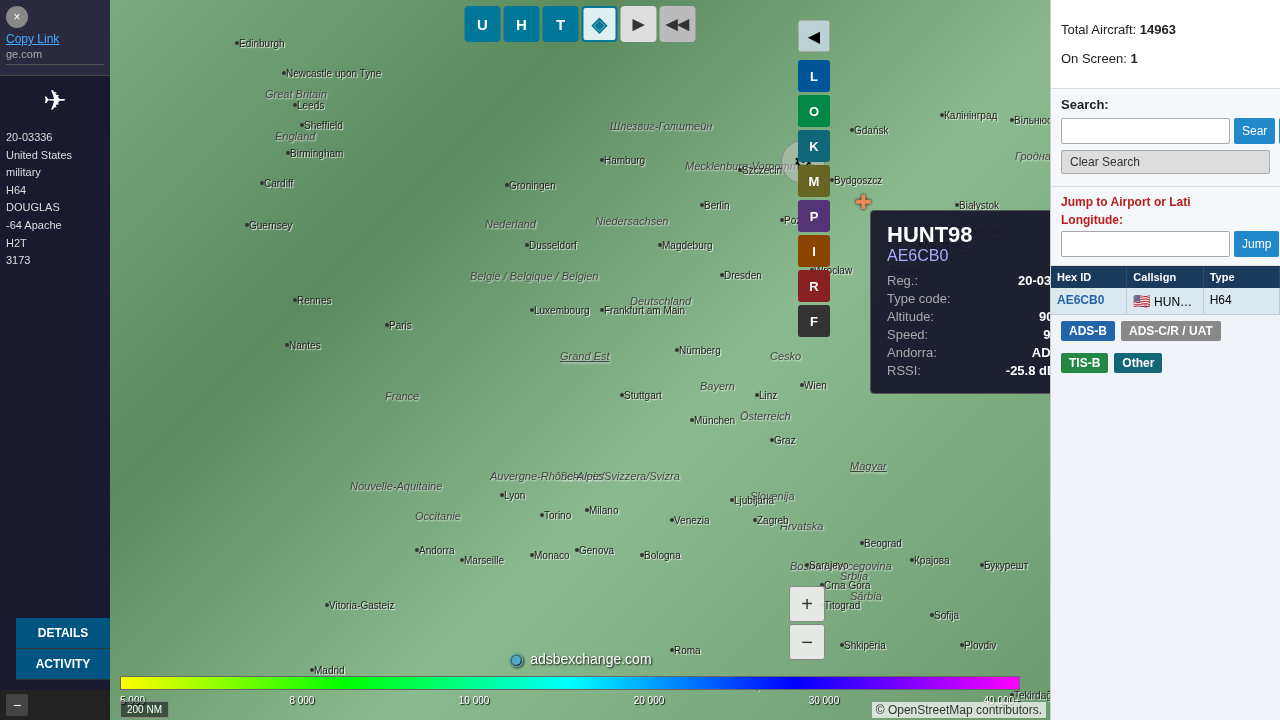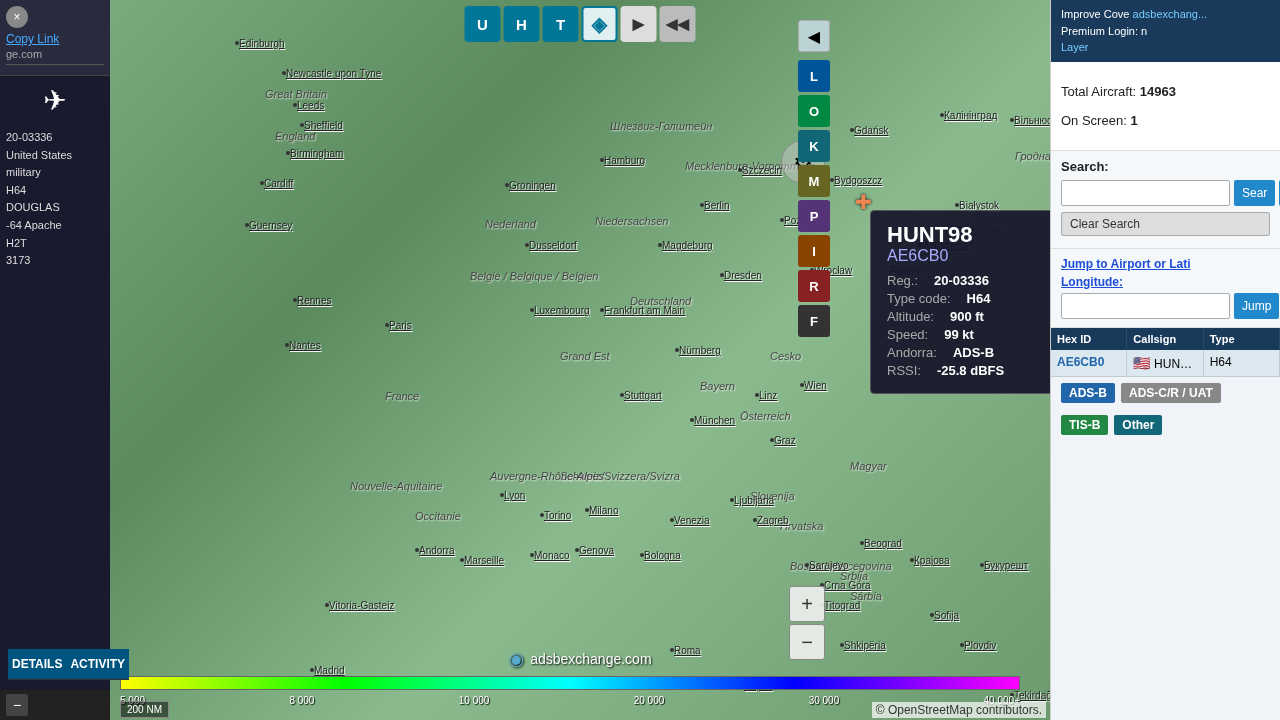--- a/index.html
+++ b/index.html
@@ -55,22 +55,23 @@
     .left-info {
       padding: 4px 6px;
       font-size: 11px;
       color: #ddd;
       line-height: 1.6;
     }
     .left-info div { white-space: nowrap; overflow: hidden; text-overflow: ellipsis; }
     .bottom-tabs {
       position: absolute;
       bottom: 40px;
-      left: 8px; right: 0;
-      display: flex;
+      left: 16px; right: 0;
+      display: flex;
+      flex-direction: column;
     }
     .tab-btn {
       background: #005580;
       color: #fff;
       border: none;
       padding: 8px 4px;
       cursor: pointer;
       font-size: 12px;
       font-weight: bold;
       text-align: center;
@@ -140,21 +141,21 @@
       color: #fff;
       line-height: 1.1;
     }
     .popup-hex {
       font-size: 16px;
       color: #aaf;
       margin-bottom: 8px;
     }
     .popup-row {
       display: flex;
-      justify-content: flex-start;
+      justify-content: space-between;
       margin: 3px 0;
       gap: 16px;
     }
     .popup-label { color: #aaa; }
     .popup-val { color: #fff; font-weight: bold; text-align: right; }
 
     
     .color-bar {
       position: absolute;
       bottom: 30px; left: 10px;
@@ -389,23 +390,22 @@
       margin-bottom: 4px;
     }
     .rp-jump-section {
       padding: 8px 10px;
       background: #f5f8fa;
       border-bottom: 1px solid #ddd;
     }
     .rp-jump-label {
       font-weight: bold;
       font-size: 12px;
-      color: #1d4ed8;
+      color: #b91c1c;
       margin-bottom: 4px;
-      text-decoration: underline;
     }
     .rp-jump-row {
       display: flex;
       gap: 4px;
     }
     .rp-jump-input {
       flex: 1;
       height: 26px;
       border: 1px solid #aaa;
       border-radius: 2px;
@@ -481,21 +481,20 @@
       width: 4px; height: 4px;
       background: #333;
       border-radius: 50%;
     }
     .city-label {
       position: absolute;
       color: #222;
       font-size: 10px;
       pointer-events: none;
       text-shadow: 1px 1px 1px rgba(255,255,255,0.9);
-      text-decoration: underline;
     }
   </style>
 </head>
 <body>
 
 <div id="left-panel">
   <div class="left-top">
     <button class="close-btn">×</button>
     <a class="copy-link">Copy Link</a>
     <span class="domain-text">ge.com</span>
@@ -528,26 +527,26 @@
       <div class="country-label" style="left: 155px; top: 88px;">Great Britain</div>
       <div class="country-label" style="left: 165px; top: 130px;">England</div>
       <div class="country-label" style="left: 375px; top: 218px;">Nederland</div>
       <div class="country-label" style="left: 360px; top: 270px;">Belgie / Belgique / Belgien</div>
       <div class="country-label" style="left: 275px; top: 390px;">France</div>
       <div class="country-label" style="left: 520px; top: 295px;">Deutschland</div>
       <div class="country-label" style="left: 450px; top: 470px;">Schweiz/Svizzera/Svizra</div>
       <div class="country-label" style="left: 630px; top: 410px;">Österreich</div>
       <div class="country-label" style="left: 660px; top: 350px;">Cesko</div>
       <div class="country-label" style="left: 590px; top: 380px;">Bayern</div>
-      <div class="country-label" style="left: 450px; top: 350px;">Grand Est</div>
+      <div class="country-label" style="left: 450px; top: 350px; text-decoration: underline;">Grand Est</div>
       <div class="country-label" style="left: 780px; top: 265px;">Polska</div>
       <div class="country-label" style="left: 640px; top: 490px;">Slovenija</div>
       <div class="country-label" style="left: 670px; top: 520px;">Hrvatska</div>
       <div class="country-label" style="left: 730px; top: 570px; text-align: right;">Srbija</div>
-      <div class="country-label" style="left: 740px; top: 460px;">Magyar</div>
+      <div class="country-label" style="left: 740px; top: 460px; text-decoration: underline;">Magyar</div>
       <div class="country-label" style="left: 305px; top: 510px;">Occitanie</div>
       <div class="country-label" style="left: 380px; top: 470px;">Auvergne-Rhône-Alpes</div>
       <div class="country-label" style="left: 240px; top: 480px;">Nouvelle-Aquitaine</div>
       <div class="country-label" style="left: 500px; top: 120px;">Шлезвиг-Голштейн</div>
       <div class="country-label" style="left: 575px; top: 160px;">Mecklenburg-Vorpommern</div>
       <div class="country-label" style="left: 485px; top: 215px;">Niedersachsen</div>
       <div class="country-label" style="left: 905px; top: 150px;">Гродна</div>
       <div class="country-label" style="left: 845px; top: 225px;">Białystok</div>
       <div class="country-label" style="left: 740px; top: 590px;">Sárbia</div>
       <div class="country-label" style="left: 680px; top: 560px;">Bosna i Hercegovina</div>
@@ -746,28 +745,20 @@
     <span>© OpenStreetMap contributors.</span>
   </div>
 
   <div class="zoom-map-btns">
     <button class="zoom-map-btn">+</button>
     <button class="zoom-map-btn">−</button>
   </div>
 </div>
 
 <div id="right-panel">
-  <div class="rp-header">
-    <div>
-      <span>Improve Cove</span>
-      <a href="#">adsbexchang...</a>
-    </div>
-    <div>Premium Login: n</div>
-    <a href="#">Layer</a>
-  </div>
   <div class="rp-stats">
     <div>
       <span>Total Aircraft:</span>
       <strong>14963</strong>
     </div>
     <div>
       <span>On Screen:</span>
       <strong>1</strong>
     </div>
   </div>

